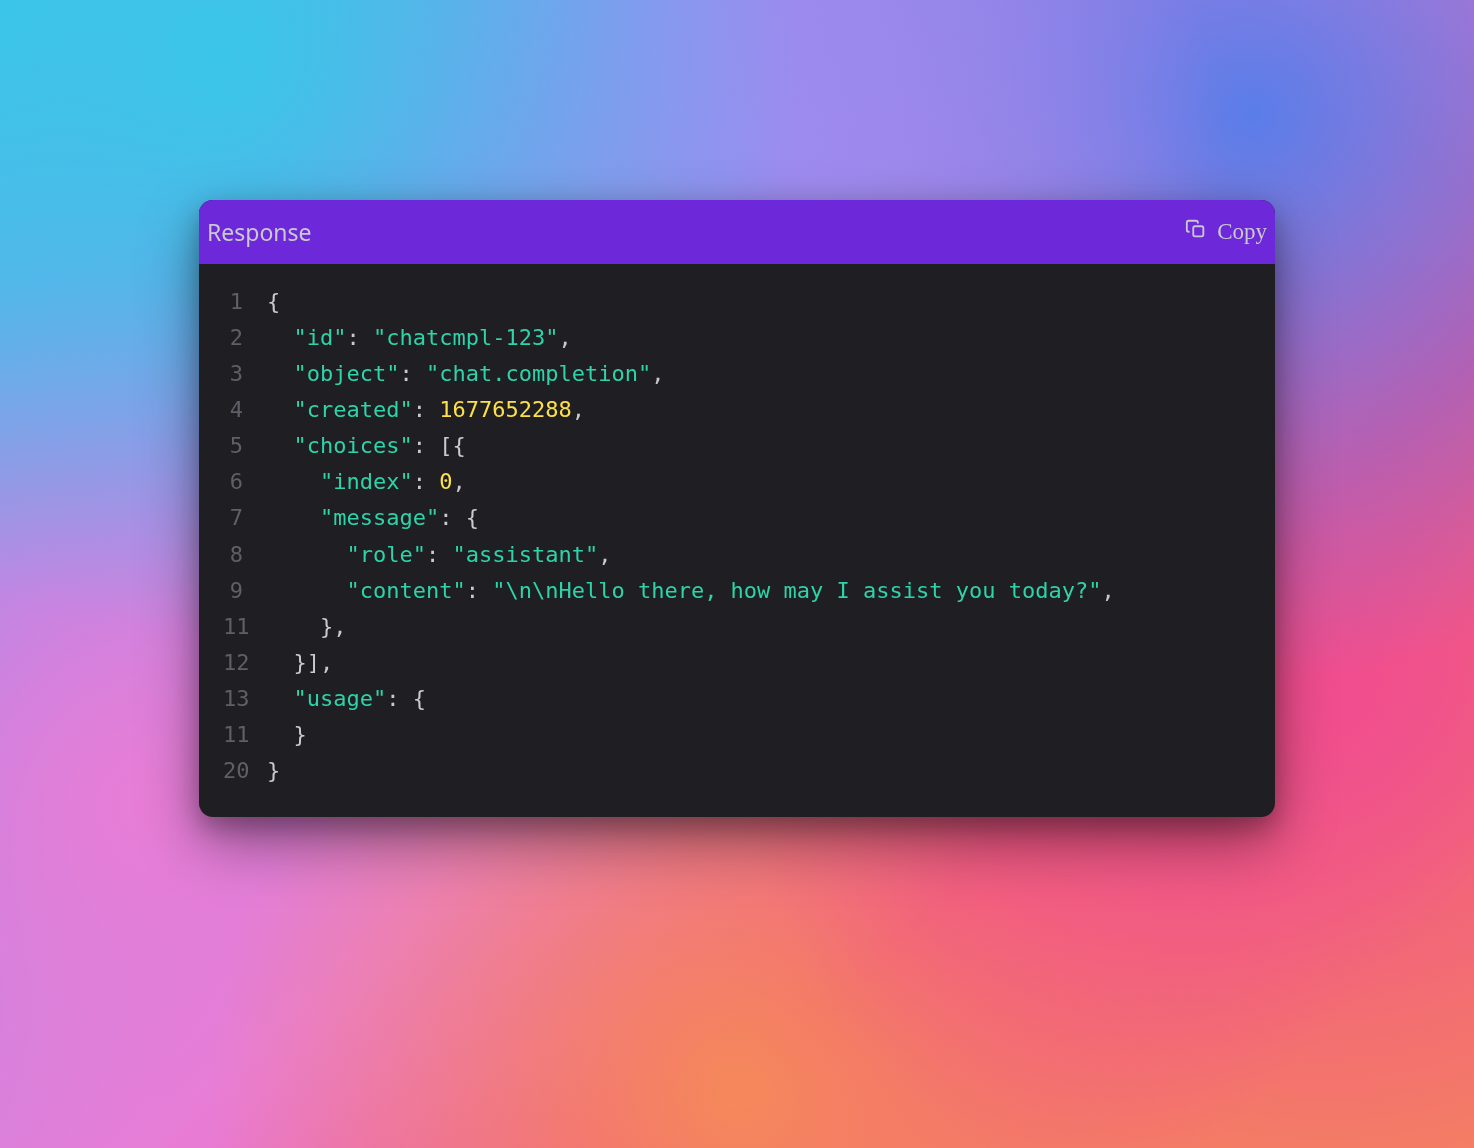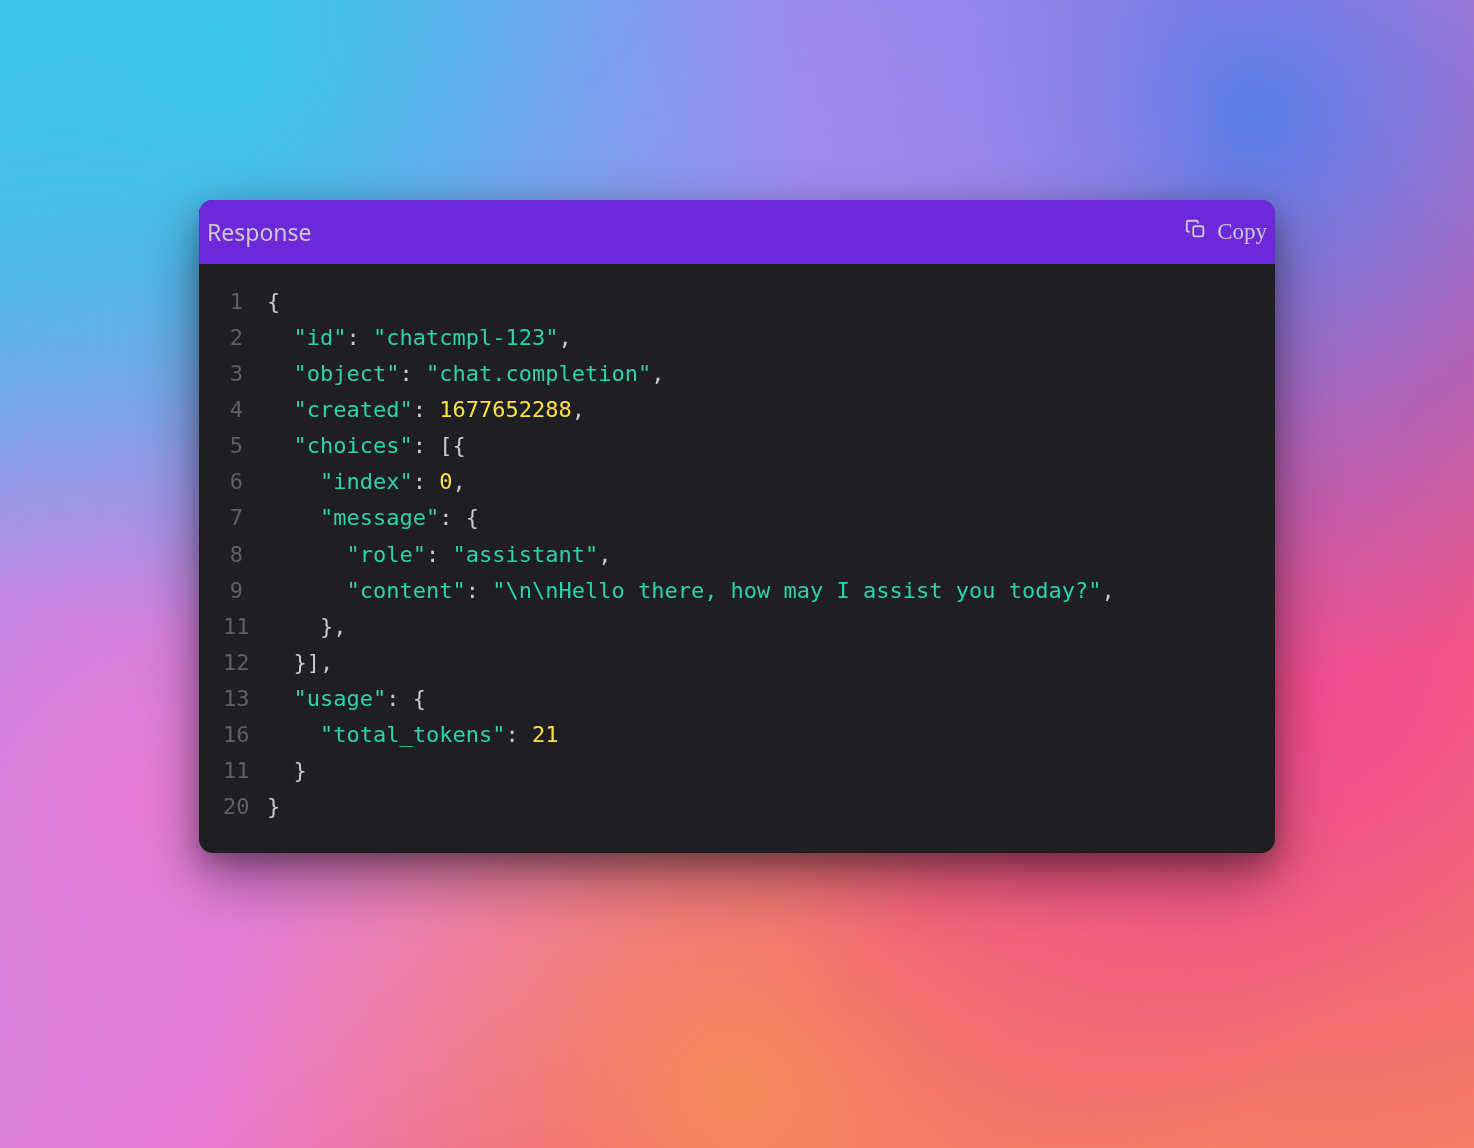--- a/index.html
+++ b/index.html
@@ -121,18 +121,17 @@
       <div class="code-line"><span class="line-number">3</span><span class="line-content"><span class="p">  </span><span class="k">"object"</span><span class="p">: </span><span class="s">"chat.completion"</span><span class="p">,</span></span></div>
       <div class="code-line"><span class="line-number">4</span><span class="line-content"><span class="p">  </span><span class="k">"created"</span><span class="p">: </span><span class="n">1677652288</span><span class="p">,</span></span></div>
       <div class="code-line"><span class="line-number">5</span><span class="line-content"><span class="p">  </span><span class="k">"choices"</span><span class="p">: [{</span></span></div>
       <div class="code-line"><span class="line-number">6</span><span class="line-content"><span class="p">    </span><span class="k">"index"</span><span class="p">: </span><span class="n">0</span><span class="p">,</span></span></div>
       <div class="code-line"><span class="line-number">7</span><span class="line-content"><span class="p">    </span><span class="k">"message"</span><span class="p">: {</span></span></div>
       <div class="code-line"><span class="line-number">8</span><span class="line-content"><span class="p">      </span><span class="k">"role"</span><span class="p">: </span><span class="s">"assistant"</span><span class="p">,</span></span></div>
       <div class="code-line"><span class="line-number">9</span><span class="line-content"><span class="p">      </span><span class="k">"content"</span><span class="p">: </span><span class="s">"\n\nHello there, how may I assist you today?"</span><span class="p">,</span></span></div>
       <div class="code-line"><span class="line-number">11</span><span class="line-content"><span class="p">    },</span></span></div>
       <div class="code-line"><span class="line-number">12</span><span class="line-content"><span class="p">  }],</span></span></div>
       <div class="code-line"><span class="line-number">13</span><span class="line-content"><span class="p">  </span><span class="k">"usage"</span><span class="p">: {</span></span></div>
-      <div class="code-line"><span class="line-number">16</span><span class="line-content"><span class="p">    </span><span class="k">"total_tokens"</span><span class="p">: </span><span class="n">21</span></span></div>
       <div class="code-line"><span class="line-number">11</span><span class="line-content"><span class="p">  }</span></span></div>
       <div class="code-line"><span class="line-number">20</span><span class="line-content"><span class="p">}</span></span></div>
     </div>
 
 </div>
 
 </body></html>

